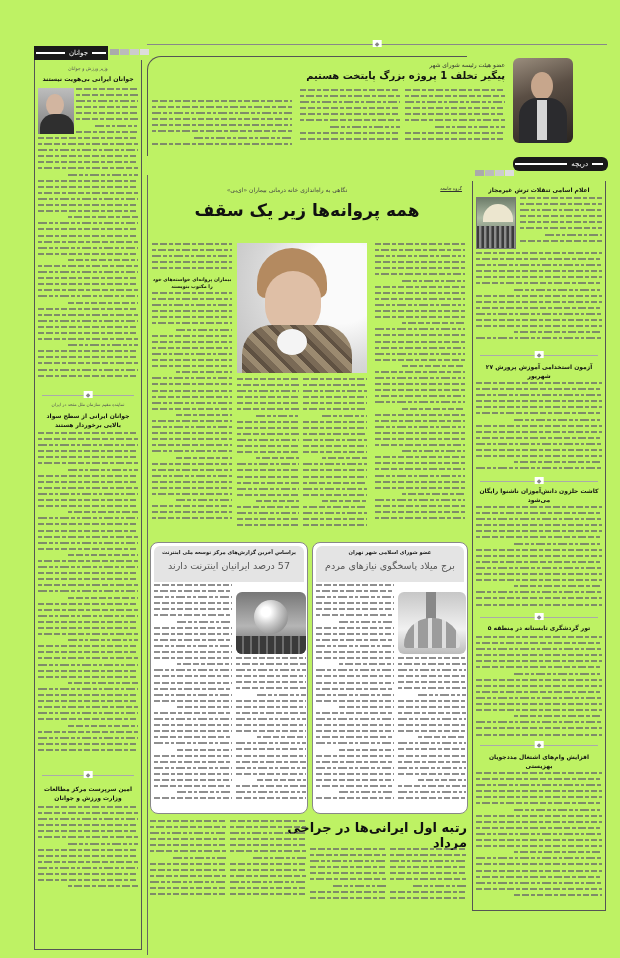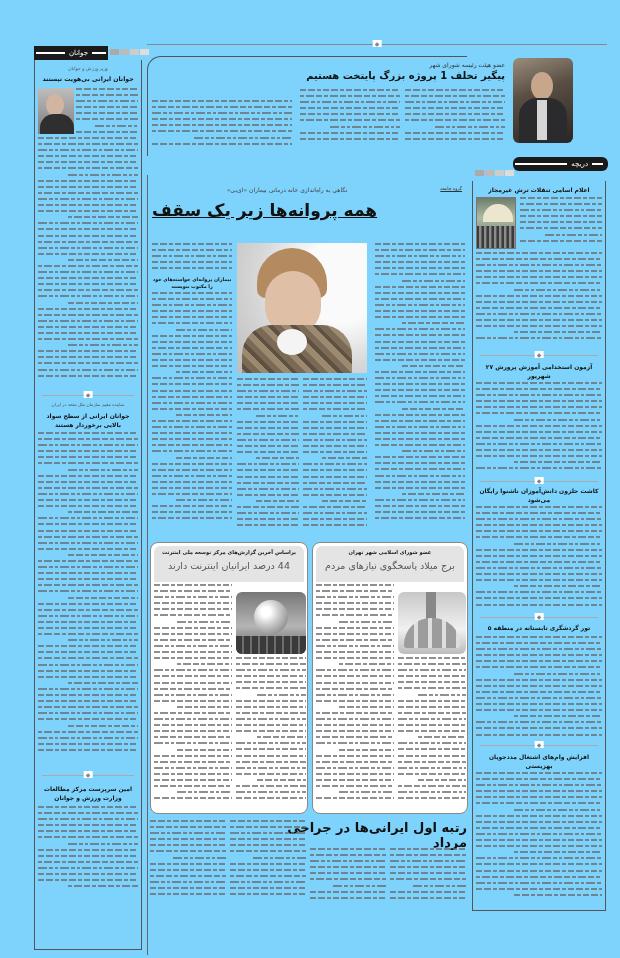--- a/index.html
+++ b/index.html
@@ -1,18 +1,18 @@
 <!DOCTYPE html>
 <html><head>
 <meta charset="utf-8">
 <style>
   * { box-sizing: border-box; margin: 0; padding: 0; }
   html, body { width: 620px; height: 958px; background: #ffffff; overflow: hidden; }
   body { font-family: "DejaVu Sans", sans-serif; color: #1a1a1a; position: relative; }
-  .page { position: absolute; left: 0; top: 0; width: 620px; height: 958px; background: #7dd3fc; }
+  .page { position: absolute; left: 0; top: 0; width: 620px; height: 958px; background: #bef264; }
   .rtl { direction: rtl; text-align: right; }
   .body-text { font-size: 4.2px; line-height: 6.2px; color: #333; text-align: justify; direction: rtl; }
   .filler { display: block; height: 100%; overflow: hidden; }
   .filler span { display: block; height: 2px; margin: 0 0 4.1px 0; background: repeating-linear-gradient(90deg, #6a6a6a 0 6px, transparent 6px 8px, #6a6a6a 8px 15px, transparent 15px 17px, #6a6a6a 17px 21px, transparent 21px 23px); opacity: .75; }
   .filler span:nth-child(4n+2) { background: repeating-linear-gradient(90deg, #6a6a6a 0 4px, transparent 4px 6px, #6a6a6a 6px 14px, transparent 14px 16px, #6a6a6a 16px 22px, transparent 22px 24px); }
   .filler span:nth-child(4n+3) { background: repeating-linear-gradient(90deg, #6a6a6a 0 9px, transparent 9px 11px, #6a6a6a 11px 15px, transparent 15px 17px, #6a6a6a 17px 20px, transparent 20px 22px); }
   .filler span:nth-child(7n) { width: 70%; margin-left: auto; }
 
   
   .section-tag { position: absolute; height: 14px; background: #1a1a1a; color: #fff; font-size: 7px; line-height: 14px; direction: rtl; }
@@ -31,21 +31,21 @@
 
   .band { position: absolute; left: 152px; top: 159px; width: 310px; height: 16px; background: linear-gradient(90deg, #555 0%, #8a8a8a 45%, #cfcfcf 100%); }
   .band .logo { position: absolute; left: 8px; top: -2px; font-family: "DejaVu Serif", serif; color: #fff; font-size: 13px; font-style: italic; }
   .band .num { position: absolute; left: 44px; top: -3px; font-family: "DejaVu Serif", serif; color: #fff; font-size: 16px; font-weight: bold; }
   .band .section { position: absolute; left: 150px; top: 3px; font-size: 6px; color: #fff; font-weight: bold; }
   .band .date { position: absolute; right: 6px; top: 4px; font-size: 4.6px; color: #222; direction: rtl; }
 
   .main-head { position: absolute; left: 152px; top: 178px; width: 310px; }
   .kicker { position: absolute; left: 0; top: 8px; width: 270px; text-align: center; font-size: 6px; color: #444; direction: rtl; }
   .gah { position: absolute; right: 0; top: 8px; font-size: 4.5px; color: #333; text-decoration: underline; direction: rtl; }
-  .headline { position: absolute; left: 0; top: 22px; width: 310px; text-align: left; font-size: 17px; font-weight: bold; color: #111; direction: rtl; text-decoration: underline; }
+  .headline { position: absolute; left: 0; top: 22px; width: 310px; text-align: center; font-size: 17px; font-weight: bold; color: #111; direction: rtl; }
 
   .child-photo { position: absolute; left: 237px; top: 243px; width: 130px; height: 130px; overflow: hidden; background: #e8e8e8; }
   .child-photo .snow { position: absolute; inset: 0; background: radial-gradient(circle at 80% 30%, #fafafa 0 30%, #d8d8d8 60%, #bdbdbd 100%); }
   .child-photo .hair { position: absolute; left: 20px; top: 5px; width: 70px; height: 50px; border-radius: 40px 40px 10px 10px; background: #b48a60; }
   .child-photo .face { position: absolute; left: 28px; top: 28px; width: 56px; height: 64px; border-radius: 28px; background: #dfbfa6; }
   .child-photo .coat { position: absolute; left: 5px; top: 82px; width: 110px; height: 60px; border-radius: 30px 30px 0 0; background: repeating-linear-gradient(45deg, #7a6a56 0 6px, #9b8a70 6px 12px, #5f5142 12px 16px); }
   .child-photo .snowball { position: absolute; left: 40px; top: 86px; width: 30px; height: 26px; border-radius: 50%; background: #f4f4f4; }
 
   .card { position: absolute; border: 1px solid #888; border-radius: 8px; background: #fff; }
   .card .card-title-bg { position: absolute; left: 3px; top: 3px; right: 3px; height: 36px; background: #e4e4e4; border-radius: 6px 6px 0 0; }
@@ -460,21 +460,21 @@
         <span></span>
         <span></span>
         <span></span>
         <span></span>
       </div>
     </div>
 
   <div class="card" style="left:150px; top:542px; width:158px; height:272px;">
     <div class="card-title-bg"></div>
     <div class="kick">براساس آخرین گزارش‌های مرکز توسعه ملی اینترنت</div>
-    <div class="title">44 درصد ایرانیان اینترنت دارند</div>
+    <div class="title">57 درصد ایرانیان اینترنت دارند</div>
   </div>
   <div class="globe" style="left:236px; top:592px; width:70px; height:62px;">
       <div class="g" style="left:18px; top:8px; width:34px; height:34px;"></div>
       <div class="kb" style="height:18px;"></div>
     </div>
   <div class="body-text" style="position:absolute; left:154px; top:584px; width:78px; height:226px;">
       <div class="filler">
         <span></span>
         <span></span>
         <span></span>

